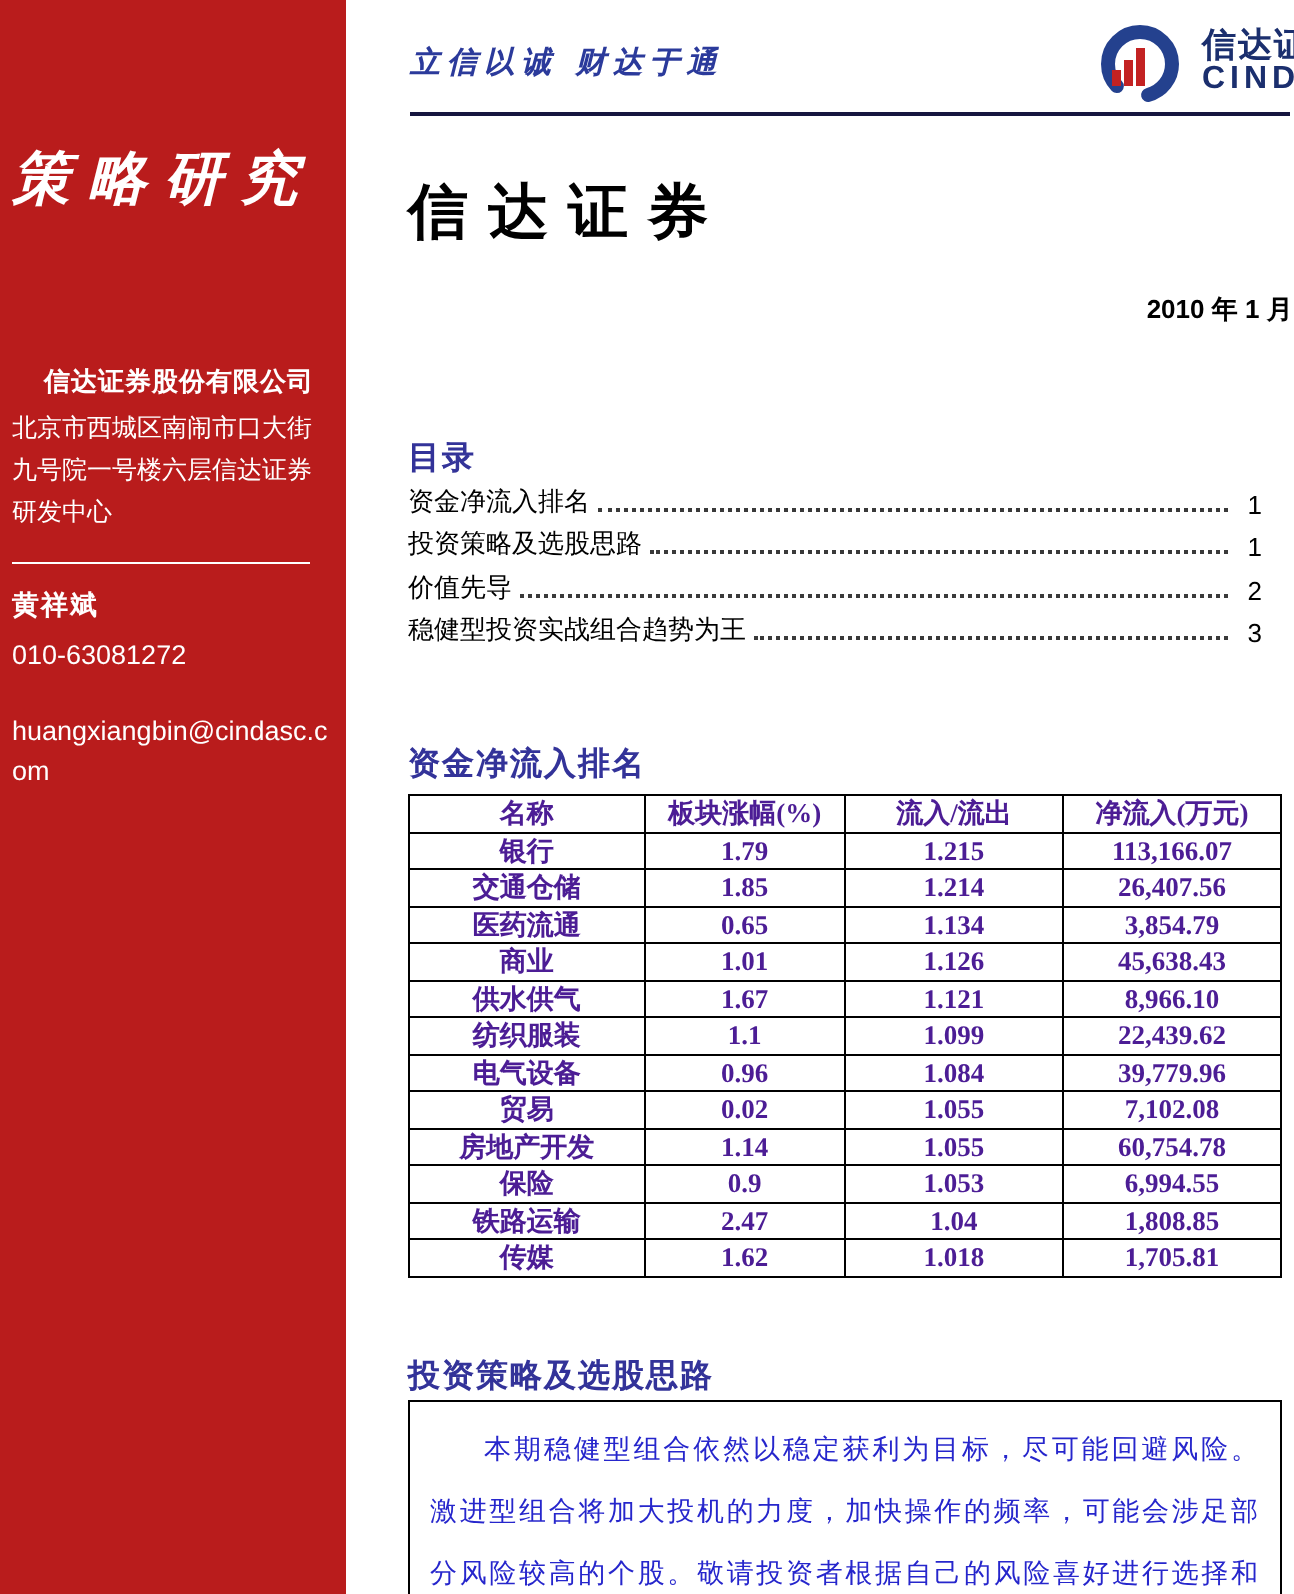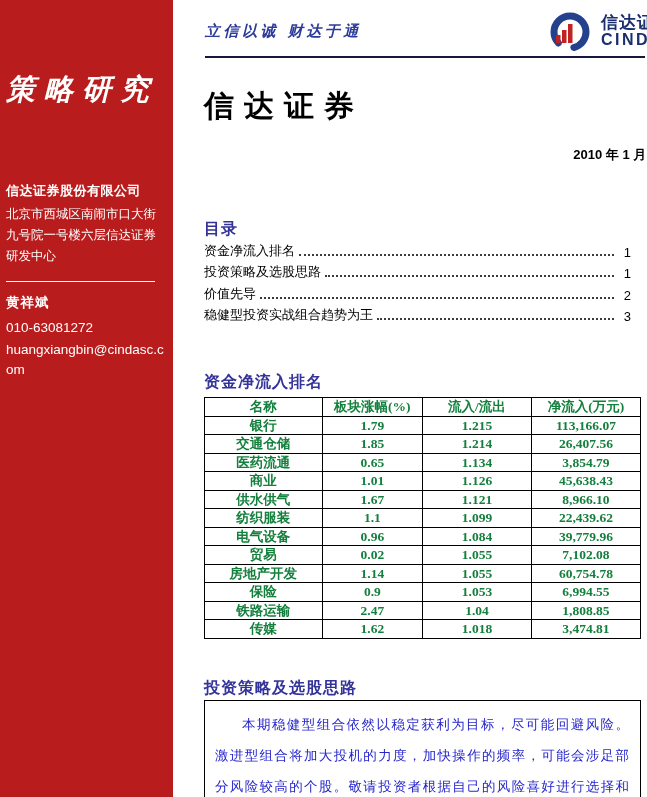--- a/index.html
+++ b/index.html
@@ -15,36 +15,36 @@
     background:#b91c1c;color:#ffffff;box-sizing:border-box;
     padding:0 6px;
   }
   .sidebar .category{
     margin-top:70px;
     font-family:"DejaVu Serif","Liberation Serif",serif;
     font-style:italic;font-weight:bold;
     font-size:29px;letter-spacing:9px;white-space:nowrap;
   }
   .sidebar .company{
-    margin-top:72px;font-weight:bold;font-size:13px;letter-spacing:.5px;
+    margin-top:72px;font-weight:bold;font-size:13px;letter-spacing:.5px;margin-left:16px;
   }
   .sidebar .address{
     margin-top:4px;font-size:12.5px;line-height:21px;
   }
   .sidebar .divider{
     margin:14px 12px 0 0;border:none;border-top:1px solid #ffffff;
   }
   .sidebar .analyst{
     margin-top:12px;font-weight:bold;font-size:13.5px;letter-spacing:1px;
   }
   .sidebar .phone{
     margin-top:8px;font-size:13.5px;
   }
   .sidebar .email{
-    margin-top:5px;font-size:13.5px;word-break:break-all;line-height:20px;
+    margin-top:21px;font-size:13.5px;word-break:break-all;line-height:20px;
     color:#ffffff;text-decoration:none;display:block;width:162px;
   }
   
   .main{position:absolute;left:173px;top:0;width:524px;height:797px;}
   .motto{
     position:absolute;left:32px;top:22px;
     font-family:"DejaVu Serif","Liberation Serif",serif;
     font-style:italic;font-weight:bold;
     font-size:15px;letter-spacing:3.5px;color:#2b3a9b;white-space:nowrap;
   }
@@ -87,21 +87,21 @@
   .toc-sub:not(:empty){}
   .toc-leader{
     flex:1;border-bottom:2px dotted #3a3a3a;margin:0 5px 4px 4px;min-width:20px;
   }
   .toc-page{width:12px;text-align:right;}
   
   .fund-table{
     position:absolute;left:31px;top:397px;width:437px;
     border-collapse:collapse;table-layout:fixed;
     font-family:"Liberation Serif","DejaVu Serif",serif;
-    font-weight:bold;font-size:13.5px;color:#15803d;
+    font-weight:bold;font-size:13.5px;color:#4c1d95;
   }
   .fund-table th,.fund-table td{
     border:1px solid #000;text-align:center;
     padding:0;height:17.5px;line-height:17.5px;white-space:nowrap;
     font-weight:bold;
   }
   
   .strategy-box{
     position:absolute;left:31px;top:700px;width:437px;height:140px;
     border:1px solid #000;box-sizing:border-box;
@@ -278,21 +278,21 @@
           <td>铁路运输</td>
           <td>2.47</td>
           <td>1.04</td>
           <td>1,808.85</td>
         </tr>
 
         <tr>
           <td>传媒</td>
           <td>1.62</td>
           <td>1.018</td>
-          <td>3,474.81</td>
+          <td>1,705.81</td>
         </tr>
       </tbody>
   </table>
 
   <h2 class="blue-heading" id="strategy-heading">投资策略及选股思路</h2>
 
   <div class="strategy-box">
     <p>本期稳健型组合依然以稳定获利为目标，尽可能回避风险。激进型组合将加大投机的力度，加快操作的频率，可能会涉足部分风险较高的个股。敬请投资者根据自己的风险喜好进行选择和甄别。</p>
   </div>
 

